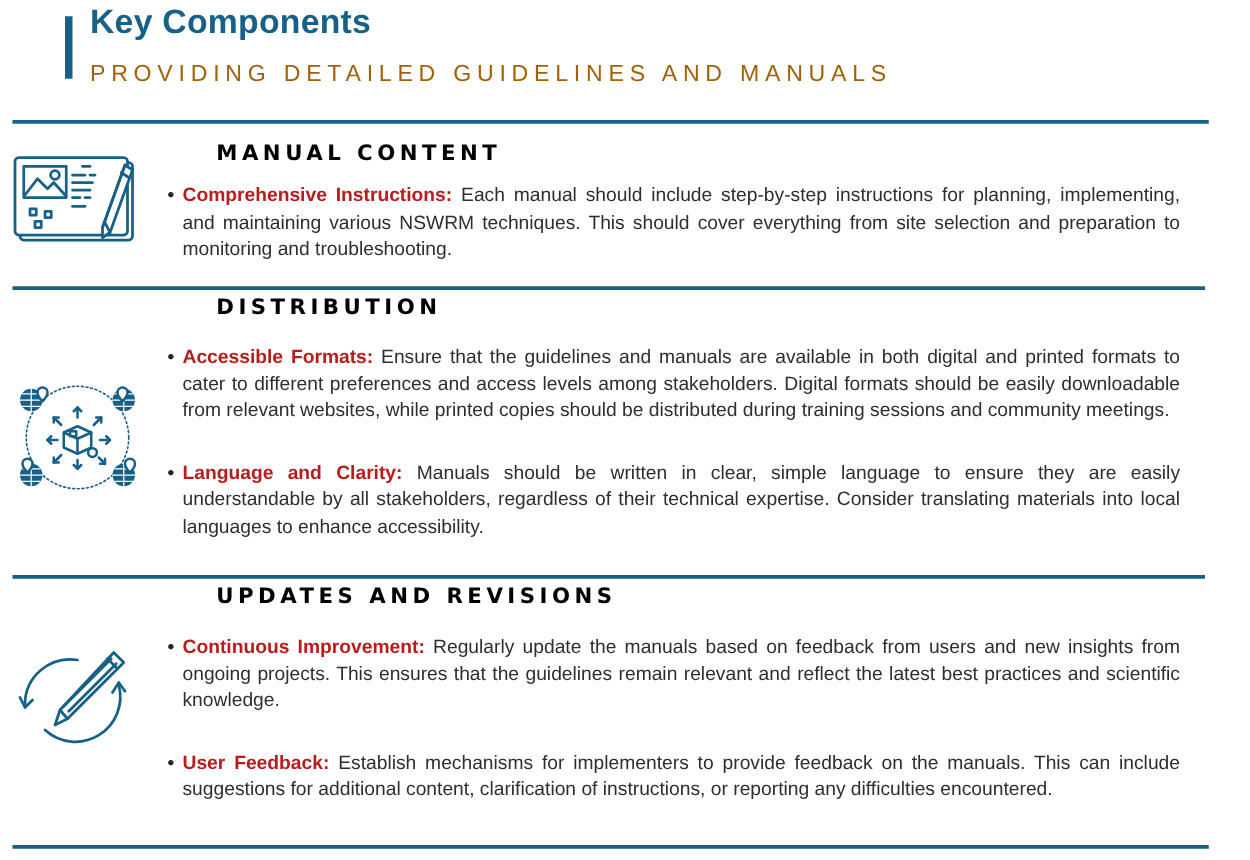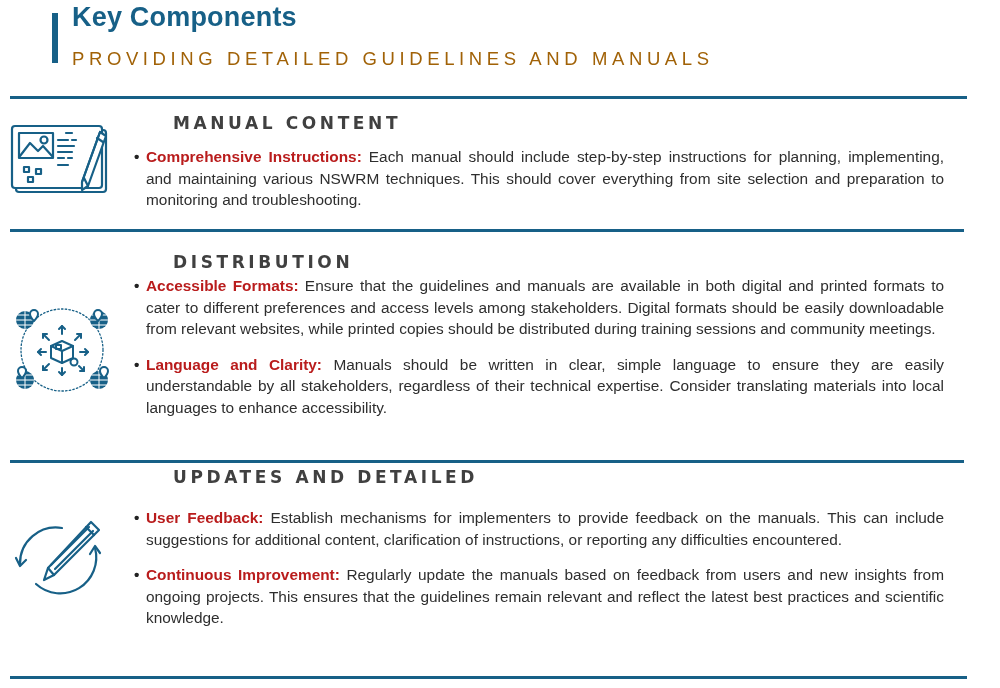--- a/index.html
+++ b/index.html
@@ -1,26 +1,26 @@
 <!DOCTYPE html>
 <html><head>
 <meta charset="utf-8">
 <style>
   html, body { margin: 0; padding: 0; background: #ffffff; }
   body { width: 1000px; height: 688px; position: relative; overflow: hidden; font-family: "DejaVu Sans", sans-serif; color: #2b2b2b; }
   .title-bar { position: absolute; left: 52px; top: 13px; width: 6px; height: 50px; background: #176087; }
   .title { position: absolute; left: 72px; top: 2px; font-family: "Liberation Sans", sans-serif; font-weight: bold; font-size: 27px; color: #176087; letter-spacing: 0.2px; text-align: center; }
   .subtitle { position: absolute; left: 72px; top: 48px; font-family: "Liberation Sans", sans-serif; font-size: 18.5px; letter-spacing: 4.6px; color: #a16207; }
   .rule { position: absolute; height: 3px; background: #176087; }
-  .section-title { position: absolute; left: 173px; font-family: "DejaVu Sans", sans-serif; font-weight: bold; font-size: 17px; letter-spacing: 3.6px; color: #404040; }
+  .section-title { position: absolute; left: 173px; font-family: "DejaVu Sans", sans-serif; font-weight: bold; font-size: 17px; letter-spacing: 3.6px; color: #000000; }
   .items { position: absolute; left: 134px; width: 810px; margin: 0; padding: 0; list-style: none; }
   .item { position: relative; padding-left: 12px; font-family: "Liberation Sans", sans-serif; font-size: 15.4px; line-height: 21.5px; text-align: justify; color: #2e2e2e; }
   .item::before { content: "•"; position: absolute; left: 0; top: 0; font-weight: bold; color: #222; }
   .item .label { font-weight: bold; color: #b91c1c; }
-  .item + .item { margin-top: 14px; }
+  .item + .item { margin-top: 28px; }
   .icon { position: absolute; }
   .icon svg { display: block; }
 </style>
 </head>
 <body>
 
 <div class="title-bar"></div>
 <div class="title">Key Components</div>
 <div class="subtitle">PROVIDING DETAILED GUIDELINES AND MANUALS</div>
 
@@ -108,21 +108,21 @@
       <line x1="37" y1="40" x2="31" y2="34"></line>
         <polyline points="31,38 31,34 35,34"></polyline>
       <line x1="63" y1="40" x2="69" y2="34"></line>
         <polyline points="65,34 69,34 69,38"></polyline>
       <line x1="37" y1="64" x2="31" y2="70"></line>
         <polyline points="31,66 31,70 35,70"></polyline>
       <line x1="67" y1="66" x2="72" y2="71"></line>
         <polyline points="68,71 72,71 72,67"></polyline>
     </svg>
   </div>
-  <div class="section-title" style="top:236px;margin-top:16px;">DISTRIBUTION</div>
+  <div class="section-title" style="top:236px;">DISTRIBUTION</div>
   <ul class="items" style="top:275px;">
     <li class="item"><span class="label">Accessible Formats:</span><span> Ensure that the guidelines and manuals are available in both digital and printed formats to cater to different preferences and access levels among stakeholders. Digital formats should be easily downloadable from relevant websites, while printed copies should be distributed during training sessions and community meetings.</span></li>
     <li class="item"><span class="label">Language and Clarity:</span><span> Manuals should be written in clear, simple language to ensure they are easily understandable by all stakeholders, regardless of their technical expertise. Consider translating materials into local languages to enhance accessibility.</span></li>
   </ul>
 </div>
 
 <div class="rule" style="left:10px; top:460px; width:954px;"></div>
 
 <div>
   <div class="icon" style="left:14px; top:520px;">
@@ -131,20 +131,20 @@
       <polyline points="2,38 6,46 12,40"></polyline>
       <path d="M22 64 A36 36 0 0 0 81 28"></path>
       <polyline points="76,34 81,26 86,33"></polyline>
       <path d="M77 2 L85 10 L40 55 L30 60 L34 48 Z"></path>
       <line x1="72" y1="7" x2="80" y2="15"></line>
       <line x1="34" y1="48" x2="40" y2="55"></line>
       <line x1="37" y1="45" x2="75" y2="7"></line>
       <line x1="41" y1="49" x2="79" y2="11"></line>
     </svg>
   </div>
-  <div class="section-title" style="top:467px;">UPDATES AND DETAILED</div>
+  <div class="section-title" style="top:467px;">UPDATES AND REVISIONS</div>
   <ul class="items" style="top:507px;">
+    <li class="item"><span class="label">Continuous Improvement:</span><span> Regularly update the manuals based on feedback from users and new insights from ongoing projects. This ensures that the guidelines remain relevant and reflect the latest best practices and scientific knowledge.</span></li>
     <li class="item"><span class="label">User Feedback:</span><span> Establish mechanisms for implementers to provide feedback on the manuals. This can include suggestions for additional content, clarification of instructions, or reporting any difficulties encountered.</span></li>
-    <li class="item"><span class="label">Continuous Improvement:</span><span> Regularly update the manuals based on feedback from users and new insights from ongoing projects. This ensures that the guidelines remain relevant and reflect the latest best practices and scientific knowledge.</span></li>
   </ul>
 </div>
 
 <div class="rule" style="left:10px; top:676px; width:957px;"></div>
 
 </body></html>

